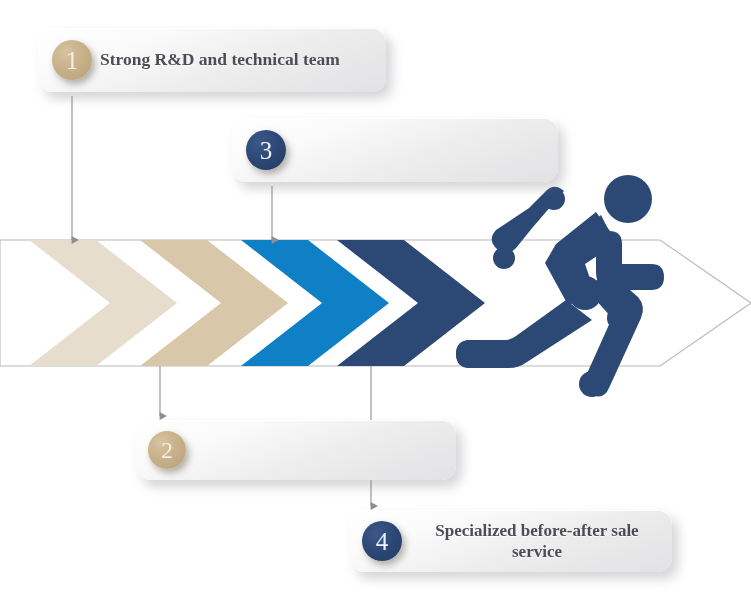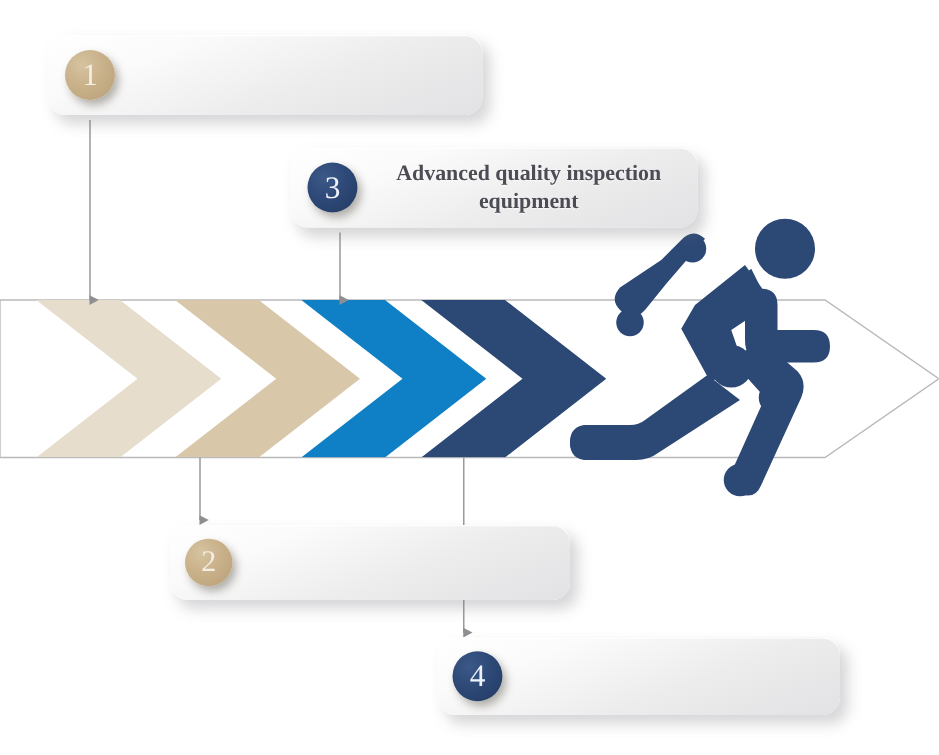--- a/index.html
+++ b/index.html
@@ -149,28 +149,29 @@
       <circle cx="592" cy="384" r="13"></circle>
 
       <circle cx="585" cy="293" r="17"></circle>
 
       <circle cx="620" cy="318" r="13"></circle>
     </g>
   </svg>
 
   <div class="callout" id="box1">
     <div class="num-circle tan">1</div>
+    <div class="label">Strong R&amp;D and technical team</div>
   </div>
 
   <div class="callout" id="box3">
     <div class="num-circle navy">3</div>
-    <div class="label">Advanced quality inspection equipment</div>
   </div>
 
   <div class="callout" id="box2">
     <div class="num-circle tan">2</div>
   </div>
 
   <div class="callout" id="box4">
     <div class="num-circle navy">4</div>
+    <div class="label">Specialized before-after sale service</div>
   </div>
 
 </div>
 
 </body></html>

